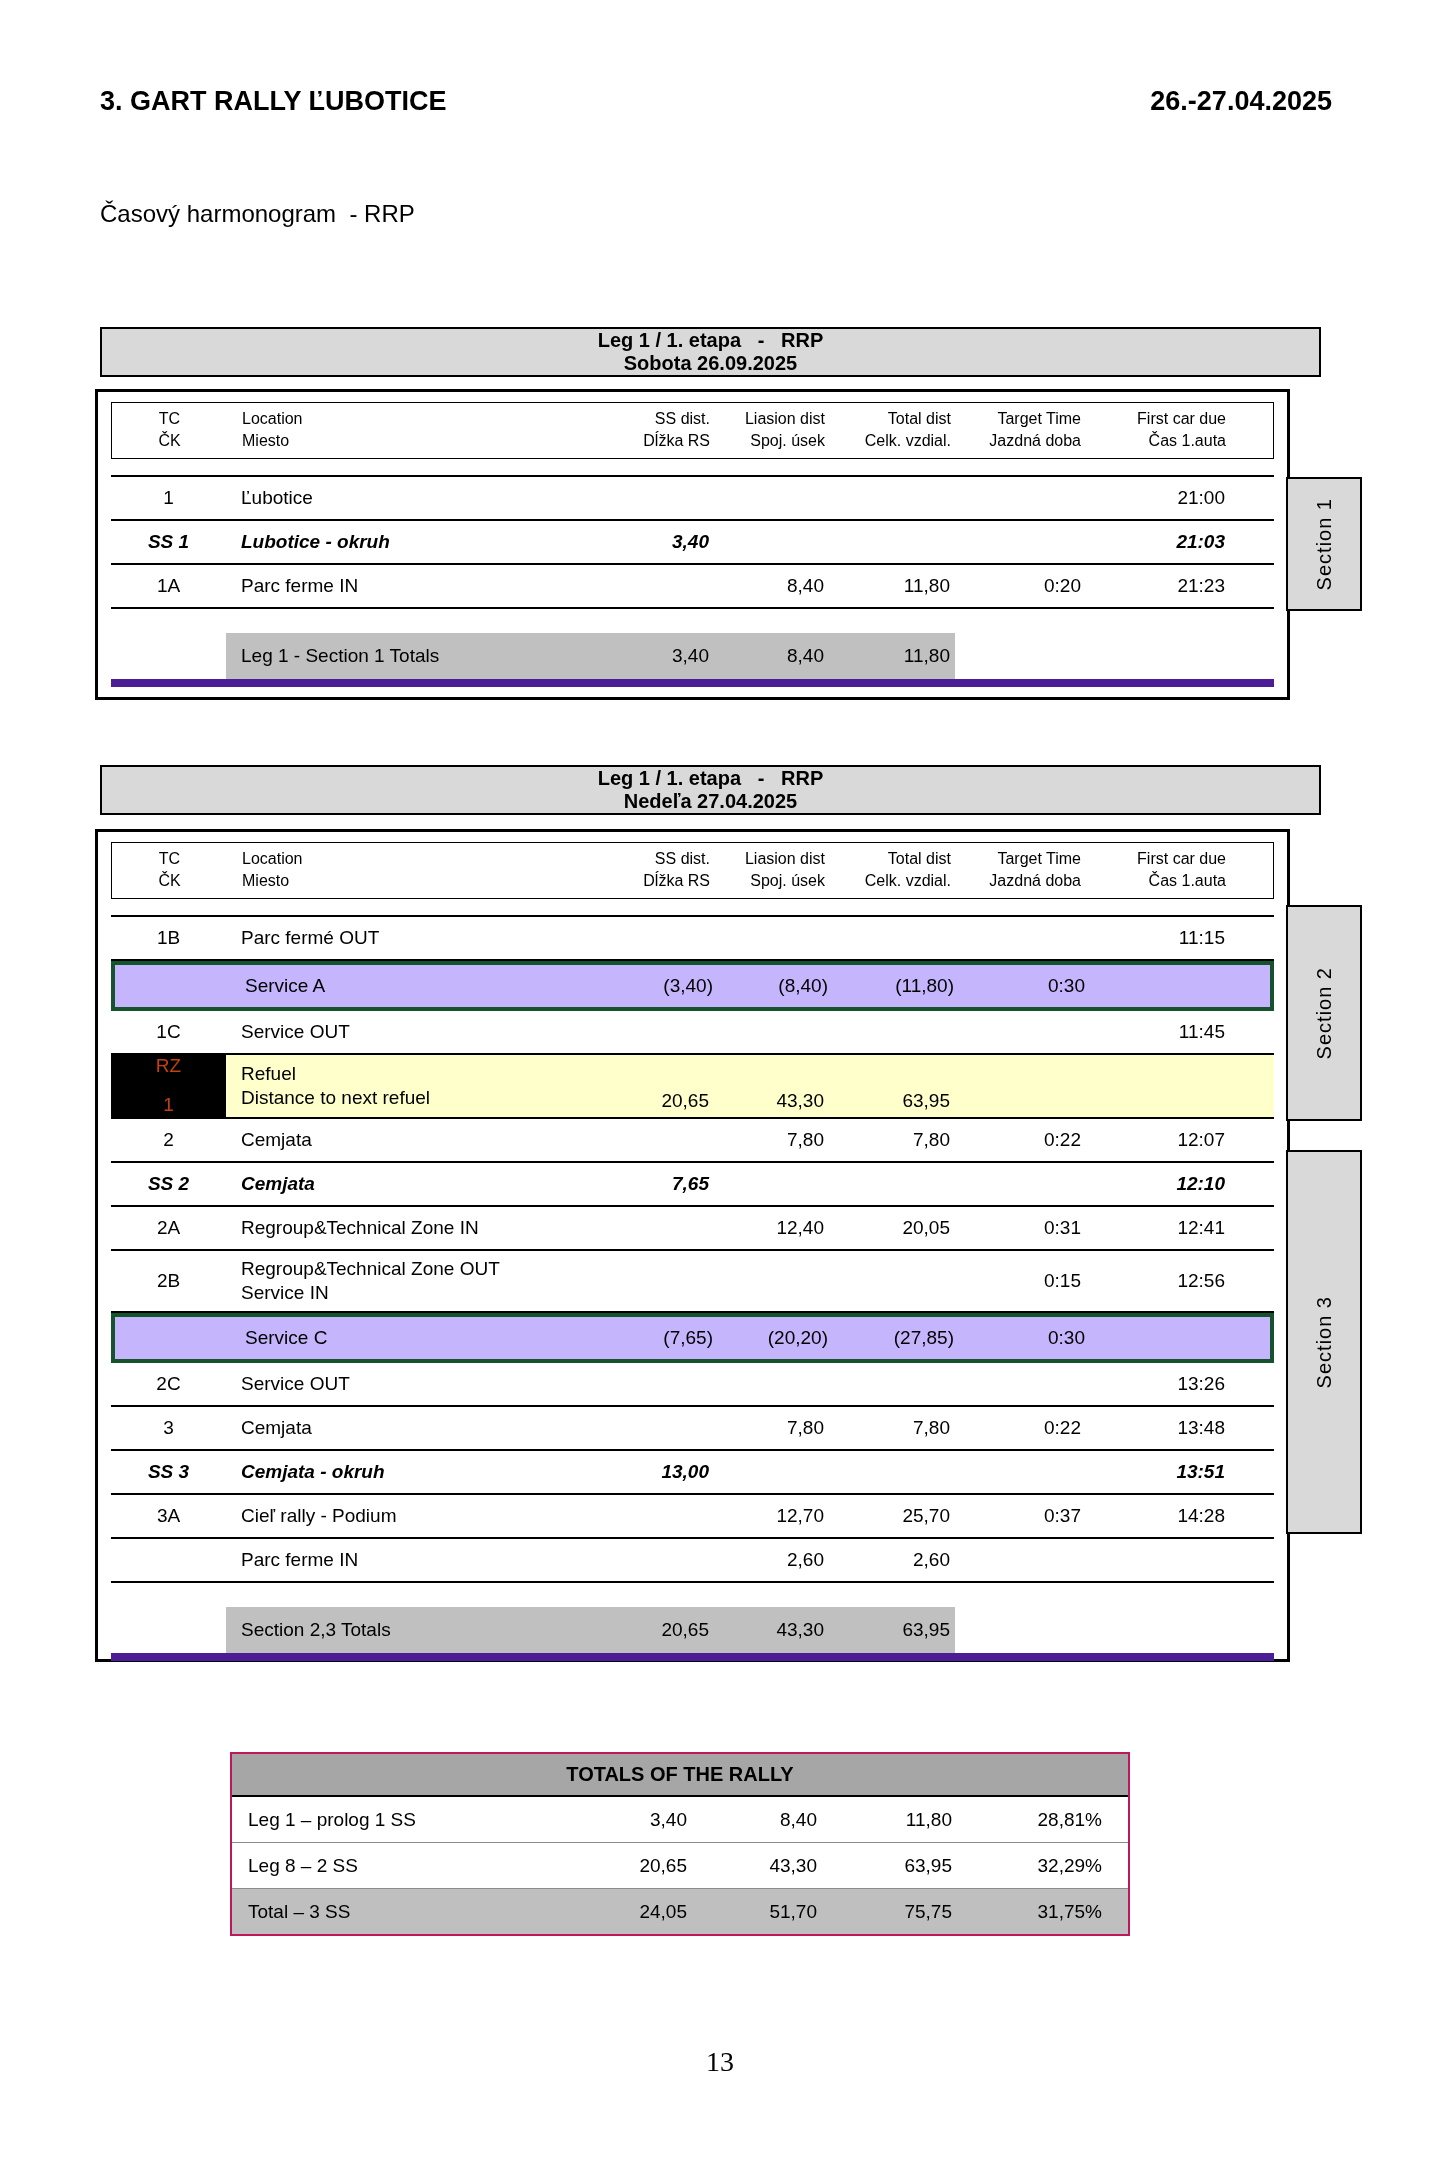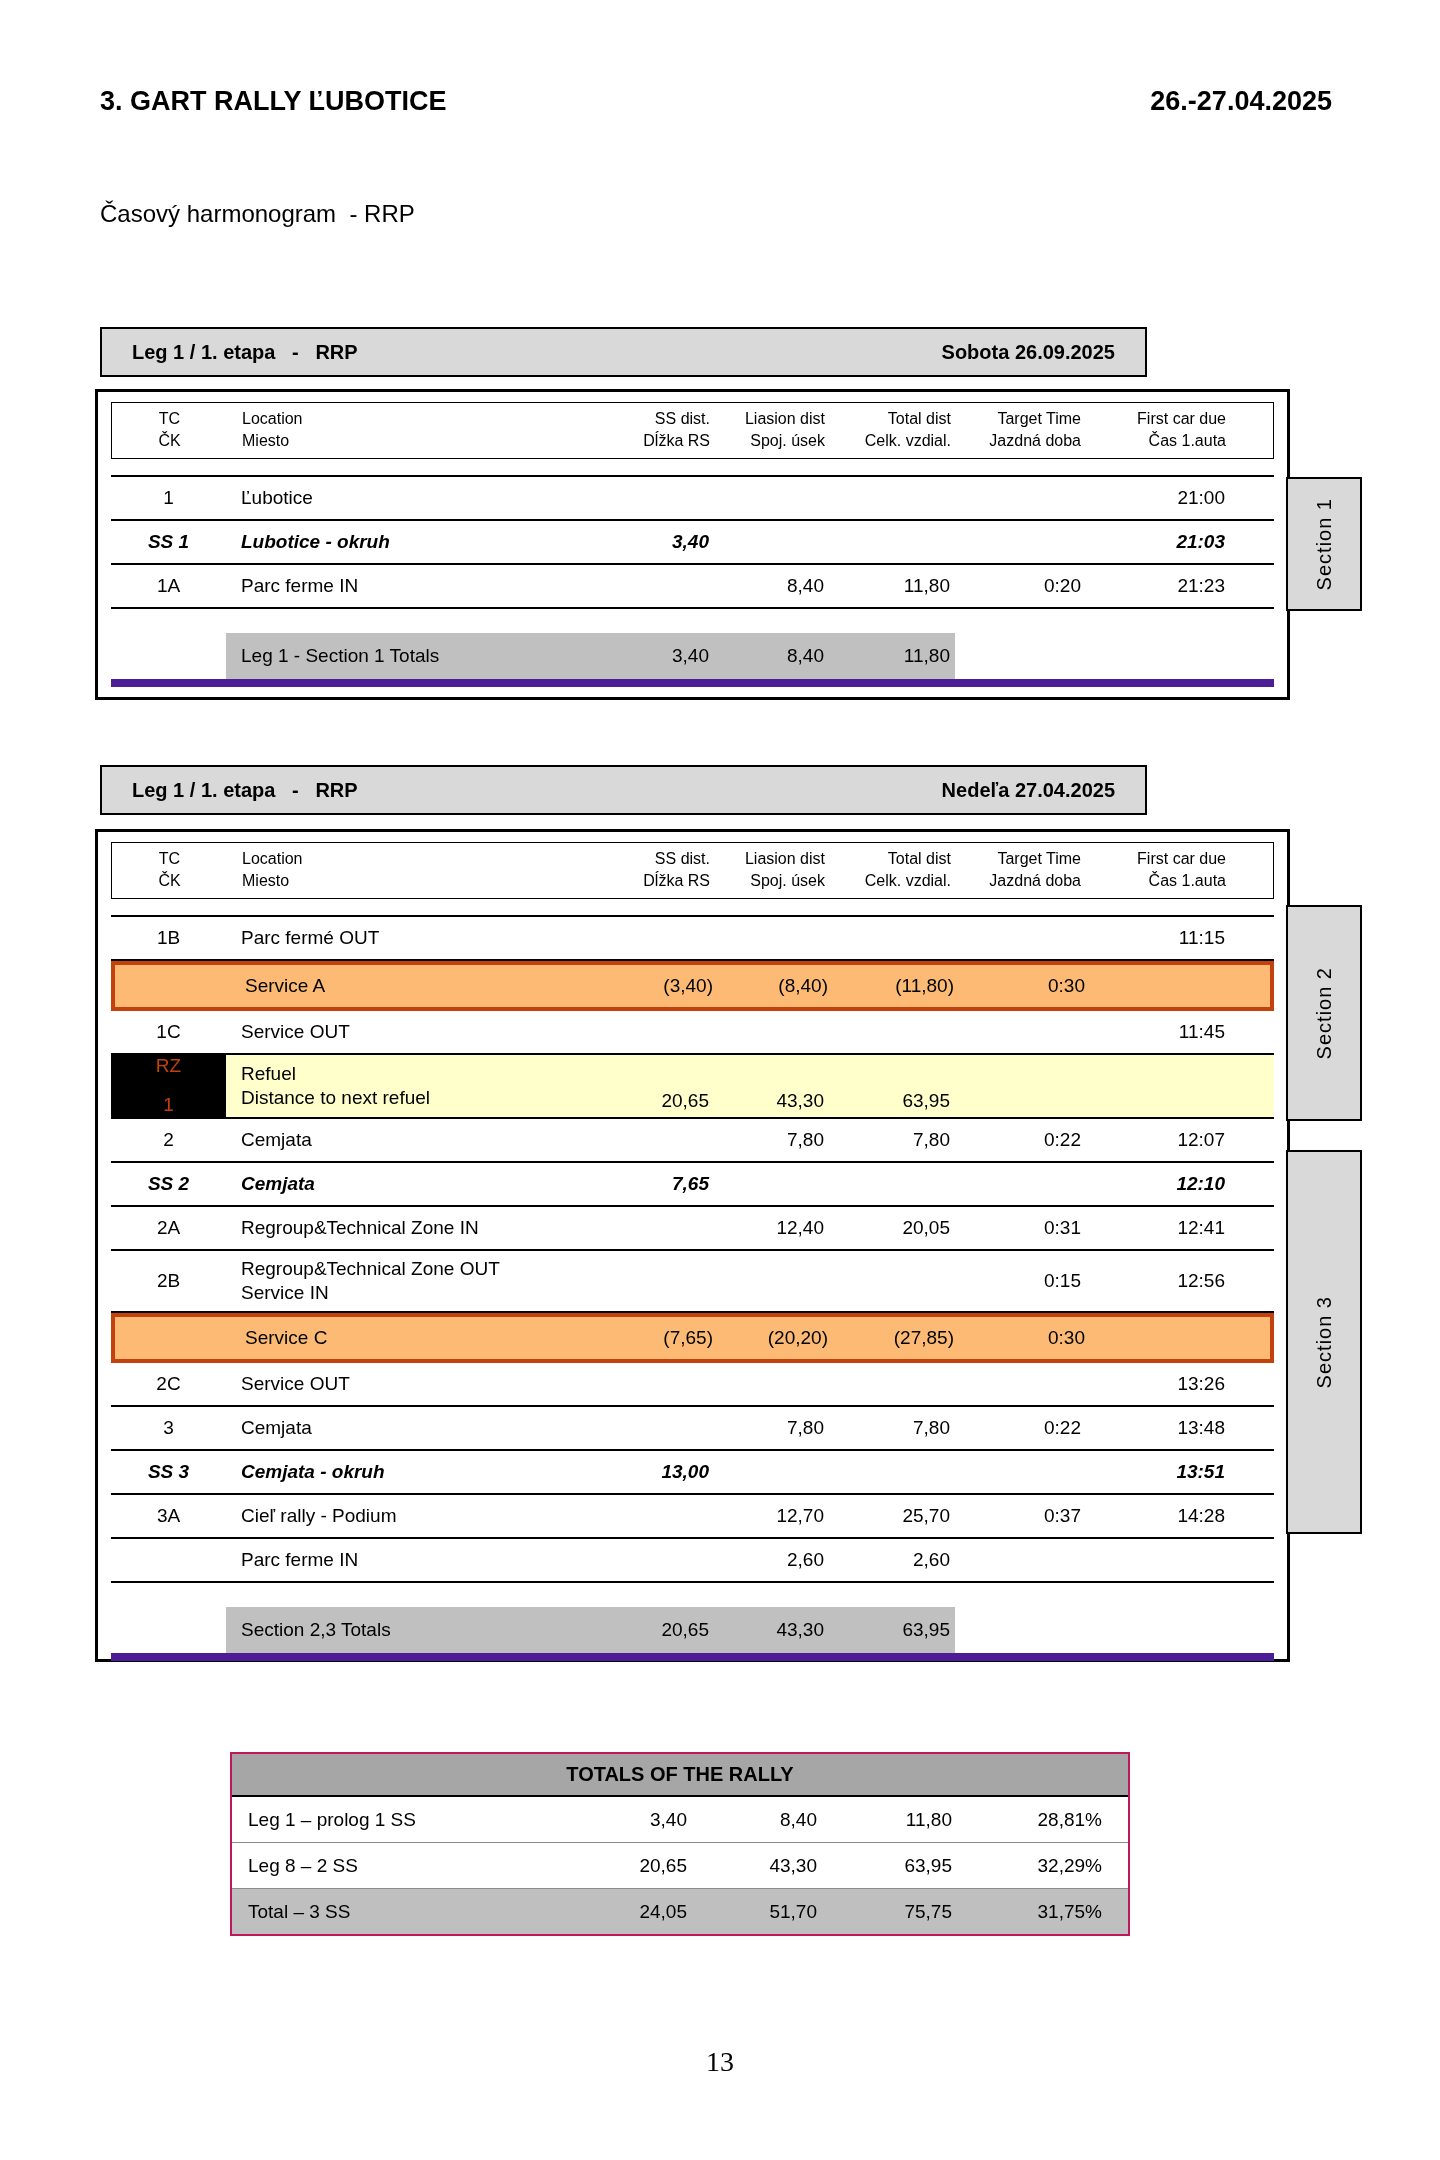--- a/index.html
+++ b/index.html
@@ -4,22 +4,22 @@
 <style>
   html,body{margin:0;padding:0;background:#fff;}
   .page{
     position:relative;width:1440px;height:2160px;background:#fff;
     font-family:"Liberation Sans",sans-serif;color:#000;overflow:hidden;
     --cols:115px 400px 88px 115px 126px 130px 142px;
   }
   .doc-header{position:absolute;top:86px;left:100px;right:108px;display:flex;justify-content:space-between;font-weight:bold;font-size:27px;}
   .subtitle{position:absolute;top:200px;left:100px;font-size:24px;white-space:pre;}
 
-  .title-bar{position:absolute;left:100px;width:1047px;height:50px;background:#d9d9d9;border:2px solid #000;box-sizing:border-box;
-    display:flex;justify-content:space-between;align-items:center;padding:0 30px;font-weight:bold;font-size:20px;white-space:pre;}
+  .title-bar{position:absolute;left:100px;width:1221px;height:50px;background:#d9d9d9;border:2px solid #000;box-sizing:border-box;
+    display:flex;justify-content:space-between;align-items:center;padding:0 30px;font-weight:bold;font-size:20px;white-space:pre;flex-direction:column;}
   .title-bar.t1{top:327px;}
   .title-bar.t2{top:765px;}
 
   .tbl{position:absolute;left:95px;width:1195px;box-sizing:border-box;border:3px solid #000;background:#fff;padding:10px 13px 8px;}
   .tbl1{top:389px;height:311px;}
   .tbl2{top:829px;height:833px;}
 
   .colhead{display:grid;grid-template-columns:var(--cols);border:1px solid #000;padding:5px 0 7px;font-size:16px;line-height:1.35;}
   .colhead .c-tc{text-align:center;}
   .colhead .c-loc{padding-left:15px;}
@@ -30,21 +30,21 @@
   .row{display:grid;grid-template-columns:var(--cols);align-items:center;min-height:42px;border-bottom:2px solid #000;font-size:19px;}
   .cell{box-sizing:border-box;}
   .c-tc{text-align:center;}
   .c-loc{padding-left:15px;}
   .c-num{text-align:right;padding-right:5px;}
   .c-target{padding-right:4px;}
   .c-first{text-align:right;padding-right:2px;}
 
   .row.stage .c-tc,.row.stage .c-loc,.row.stage .c-num,.row.stage .c-first{font-weight:bold;font-style:italic;}
 
-  .row.service{background:#fdba74;border:4px solid #c2410c;min-height:42px;}
+  .row.service{background:#c4b5fd;border:4px solid #14532d;min-height:42px;}
 
   .row.refuel{background:#ffffcc;min-height:62px;align-items:stretch;}
   .row.refuel .c-tc{background:#000;color:#c2410c;font-weight:normal;display:flex;flex-direction:column;align-items:center;justify-content:space-between;line-height:1.2;}
   .row.refuel .c-loc{display:flex;flex-direction:column;justify-content:center;line-height:1.3;}
   .row.refuel .c-num{display:flex;align-items:flex-end;justify-content:flex-end;padding-bottom:5px;}
 
   .row.twoline{min-height:60px;}
   .row.twoline .c-loc{line-height:1.3;padding-top:4px;padding-bottom:4px;}
 
   .totals-row{display:grid;grid-template-columns:var(--cols);margin-top:24px;min-height:46px;border-bottom:8px solid #4c1d95;align-items:stretch;font-size:19px;}

